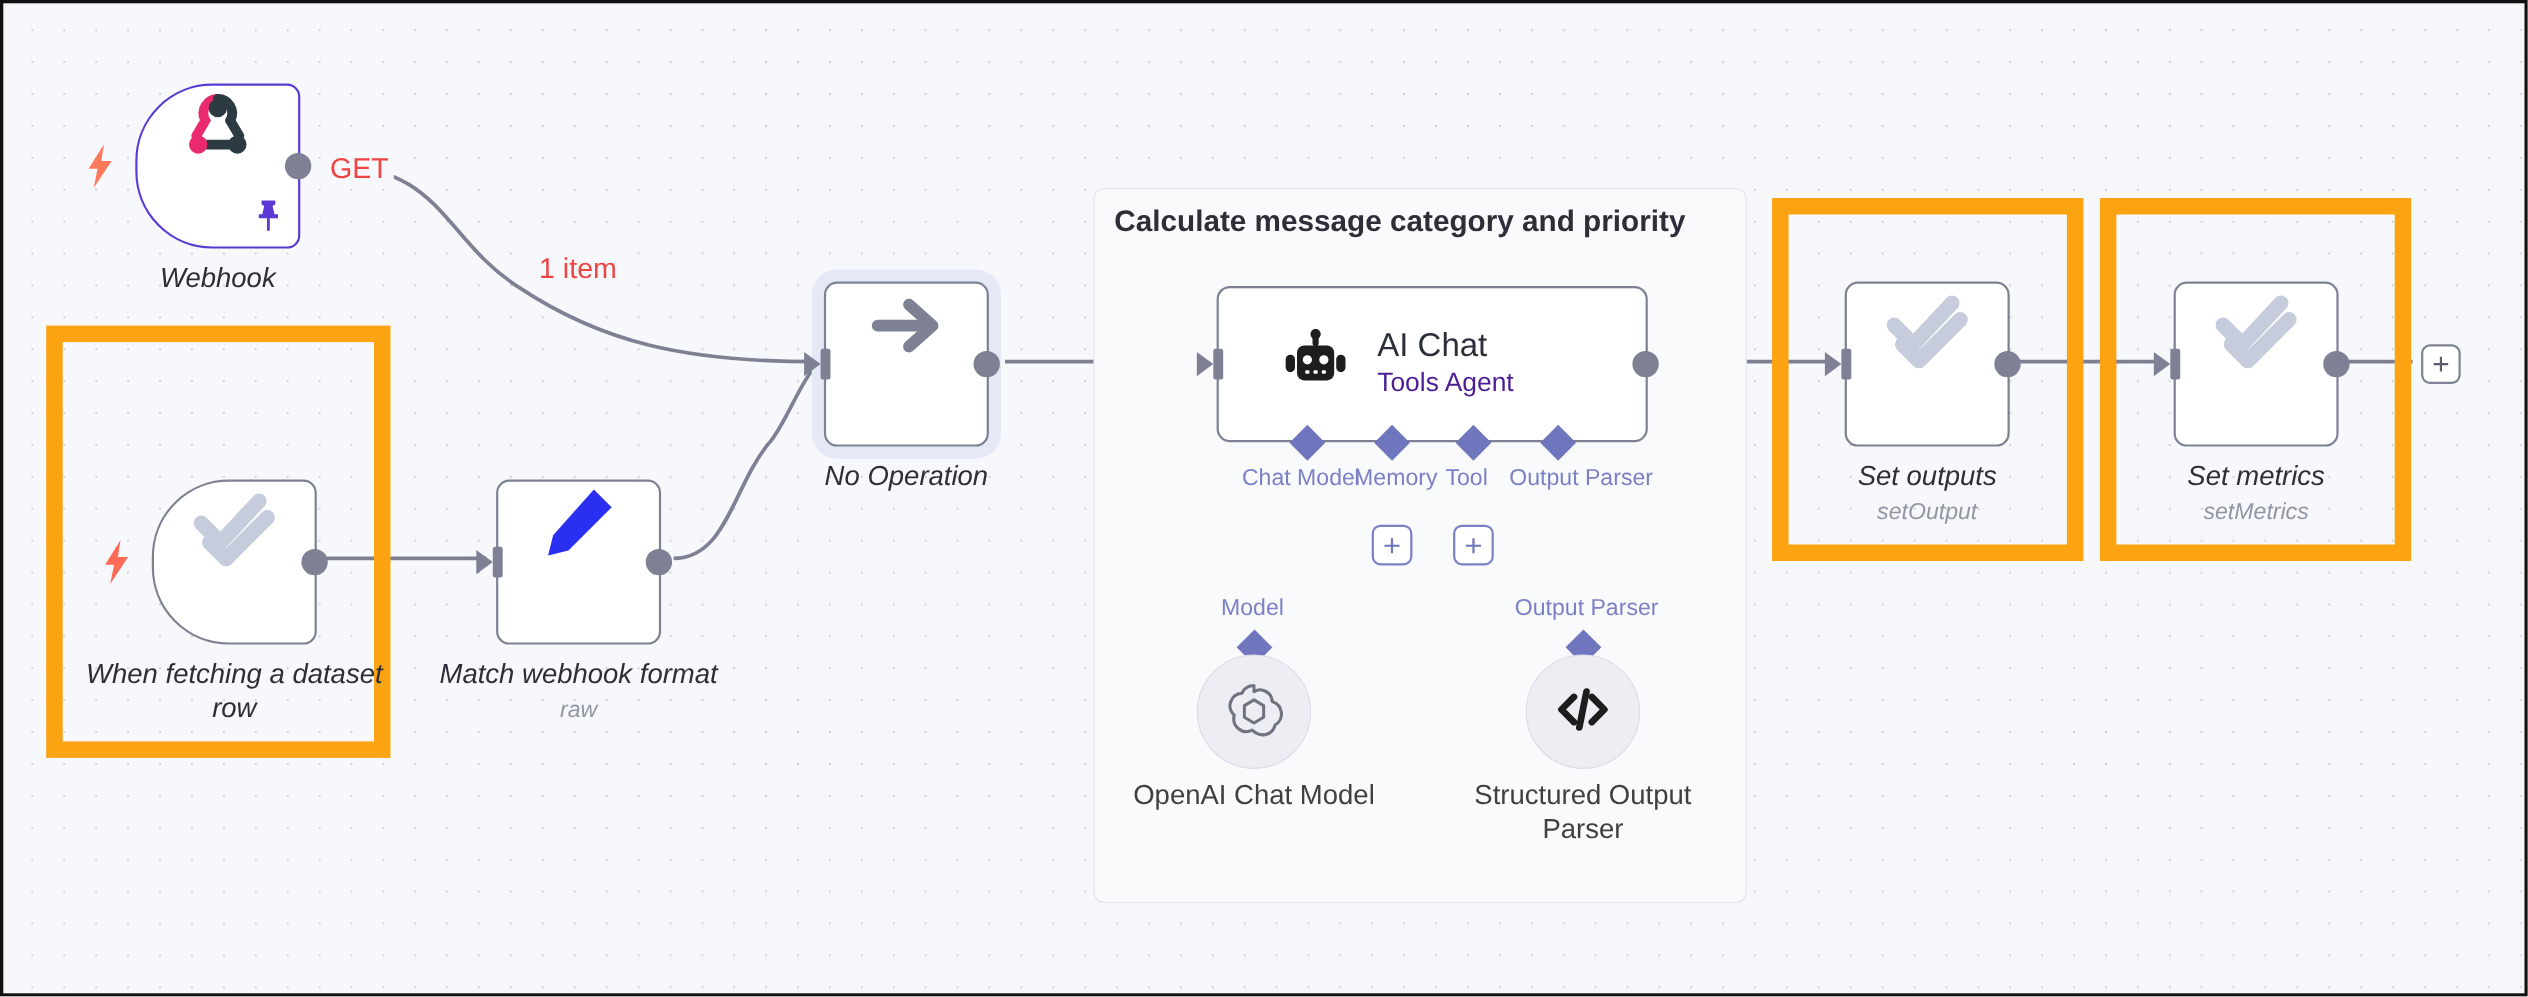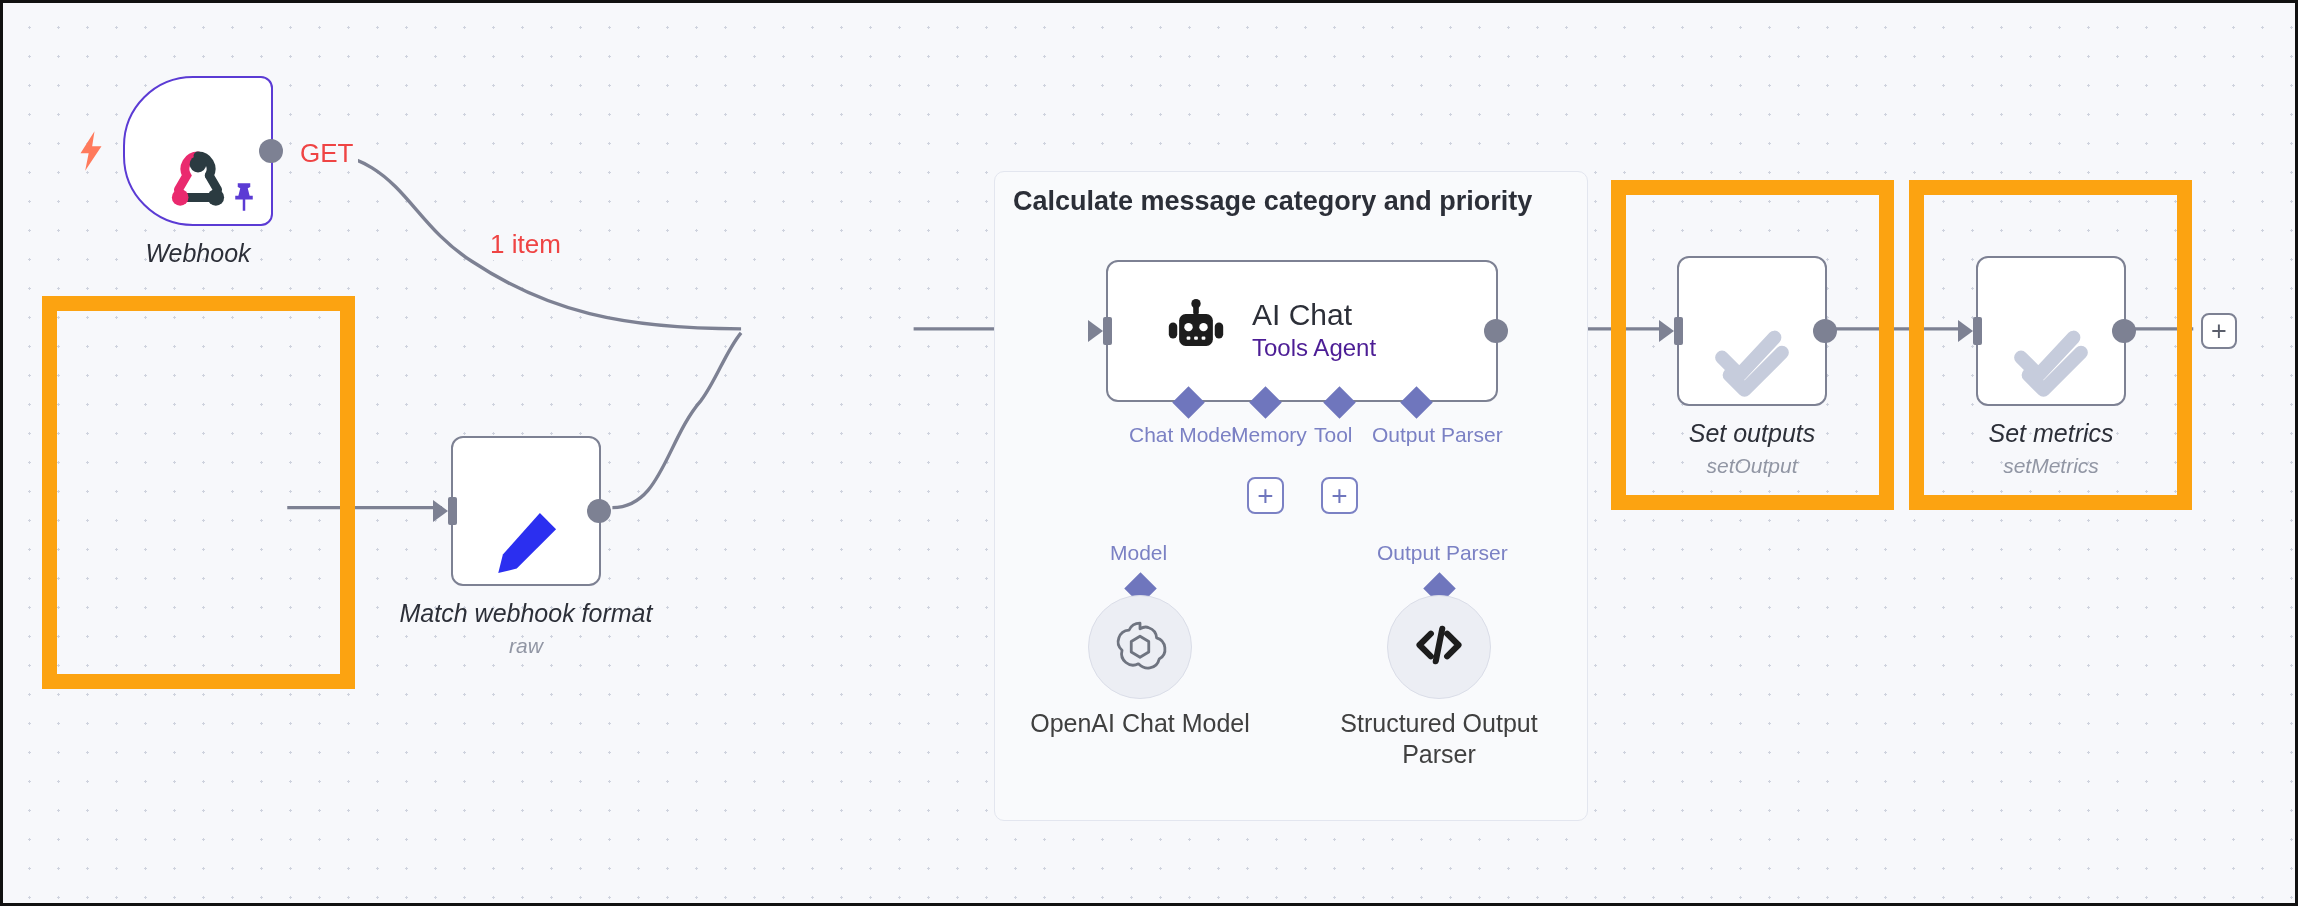--- a/index.html
+++ b/index.html
@@ -23,21 +23,21 @@
   
   #edges { position: absolute; inset: 0; width: 100%; height: 100%; pointer-events: none; }
 
   
   .node {
     position: absolute;
     width: 150px; height: 150px;
     background: #ffffff;
     border: 2.5px solid #7d8193;
     border-radius: 12px;
-    display: flex; align-items: flex-end; justify-content: center; font-style: italic;
+    display: flex; align-items: flex-start; justify-content: center; font-style: italic;
   }
   .node.trigger {
     border-top-left-radius: 70px;
     border-bottom-left-radius: 70px;
   }
   .node.webhook { border-color: #5b3bd4; }
   .node.selected-halo {
     box-shadow: 0 0 0 11px #e5e9f6;
   }
   .node-label {
@@ -261,33 +261,60 @@
     </span>
     <span class="pin">
       <svg width="26" height="30" viewBox="0 0 20 24">
         <path d="M5 1h10v3l-2 1 1.5 6H17v3h-6v9h-2v-9H3v-3h2.5L7 5 5 4z" fill="#5b3bd4"></path>
       </svg>
     </span>
     <span class="port-out"></span>
     <span class="node-label">Webhook</span>
   </div>
 
+  <div class="node trigger" style="left:135px; top:433px;">
+    <span class="bolt">
+      <svg width="28" height="40" viewBox="0 0 24 34">
+        <path d="M15 0 L3 19 H10 L7 34 L21 13 H13 Z" fill="#ff6b57"></path>
+      </svg>
+    </span>
+    <span>
+      <svg width="80" height="80" viewBox="0 0 64 64">
+        <path d="M8 30 L22 44 L50 14" stroke="#c6ccdc" stroke-width="11" fill="none" stroke-linecap="round" stroke-linejoin="round"></path>
+        <path d="M14 44 L26 56 L56 26" stroke="#c6ccdc" stroke-width="11" fill="none" stroke-linecap="round" stroke-linejoin="round"></path>
+      </svg>
+    </span>
+    <span class="port-out"></span>
+    <span class="node-label">When fetching a dataset
+row</span>
+  </div>
 
   <div class="node" style="left:448px; top:433px;">
     <span class="port-in"></span>
     <span>
       <svg width="74" height="74" viewBox="0 0 64 64">
         <path d="M44 6l14 14L24 54 8 58l4-16z" fill="#2b2ff0"></path>
       </svg>
     </span>
     <span class="port-out"></span>
     <span class="node-label">Match webhook format</span>
     <span class="node-sublabel" style="top:196px;">raw</span>
   </div>
 
+  <div class="node selected-halo" style="left:746px; top:253px;">
+    <span class="port-in"></span>
+    <span>
+      <svg width="76" height="76" viewBox="0 0 64 64">
+        <path d="M10 32 H50" stroke="#7d8193" stroke-width="9" fill="none" stroke-linecap="round"></path>
+        <path d="M34 16 L52 32 L34 48" stroke="#7d8193" stroke-width="9" fill="none" stroke-linecap="round" stroke-linejoin="round"></path>
+      </svg>
+    </span>
+    <span class="port-out"></span>
+    <span class="node-label">No Operation</span>
+  </div>
 
   <div class="agent-node" style="left:1103px; top:257px;">
     <span class="port-in"></span>
     <span>
       <svg width="60" height="60" viewBox="0 0 64 64">
         <rect x="14" y="16" width="36" height="34" rx="7" fill="#1d1d1d"></rect>
         <rect x="29" y="5" width="6" height="12" rx="3" fill="#1d1d1d"></rect>
         <circle cx="32" cy="5" r="5" fill="#1d1d1d"></circle>
         <rect x="3" y="25" width="9" height="17" rx="4.5" fill="#1d1d1d"></rect>
         <rect x="52" y="25" width="9" height="17" rx="4.5" fill="#1d1d1d"></rect>

